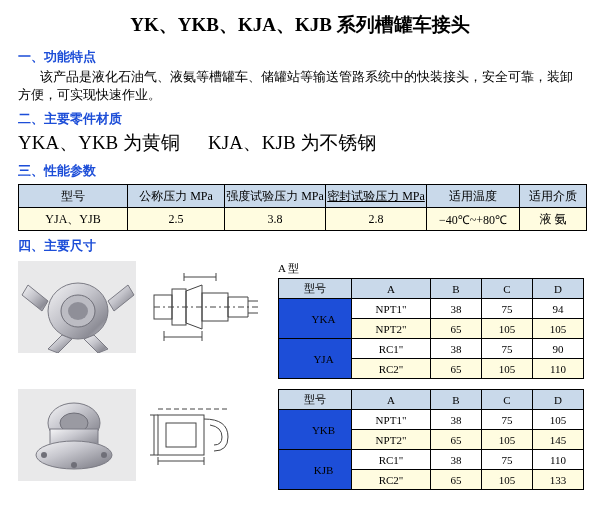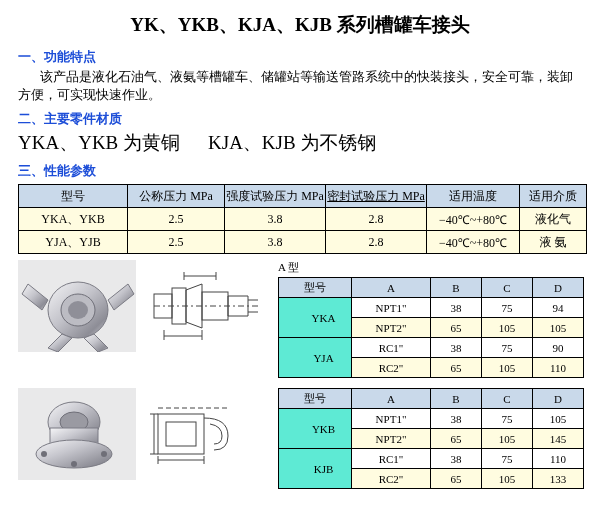--- a/index.html
+++ b/index.html
@@ -127,21 +127,21 @@
     font-size: 11px;
     height: 19px;
     padding: 0;
     font-family: "Liberation Serif", serif;
     font-weight: normal;
   }
   table.dim thead th {
     background: #c9d9ea;
   }
   table.dim td.modelcell {
-    background: #5eead4;
+    background: #1d4ed8;
     padding-left: 17px;
   }
   table.dim td.datacell {
     background: #ffffff;
   }
   table.dim td.datacell-alt {
     background: #fffce0;
   }
   .dim-c0 { width: 72px; }
   .dim-c1 { width: 78px; }
@@ -173,38 +173,31 @@
         <th class="perf-col0">型号</th>
         <th class="perf-col1">公称压力 MPa</th>
         <th class="perf-col2">强度试验压力 MPa</th>
         <th class="perf-col3">密封试验压力 MPa</th>
         <th class="perf-col4">适用温度</th>
         <th class="perf-col5">适用介质</th>
       </tr>
     </thead>
     <tbody>
       <tr>
-        <td>YKA、YKB</td>
-        <td>2.5</td>
-        <td>3.8</td>
-        <td>2.8</td>
-        <td>−40℃~+80℃</td>
-        <td>液化气</td>
-      </tr>
-      <tr>
         <td>YJA、YJB</td>
         <td>2.5</td>
         <td>3.8</td>
         <td>2.8</td>
         <td>−40℃~+80℃</td>
         <td>液 氨</td>
       </tr>
     </tbody>
   </table>
 
+  <div class="section-head">四、主要尺寸</div>
 
   <div class="dims">
     <div class="row-block">
 
       <div class="photo">
         <svg width="118" height="92" viewBox="0 0 118 92">
           <defs>
             <linearGradient id="mA" x1="0" y1="0" x2="1" y2="1">
               <stop offset="0" stop-color="#f4f4f6"></stop>
               <stop offset="0.45" stop-color="#c3c3ca"></stop>

